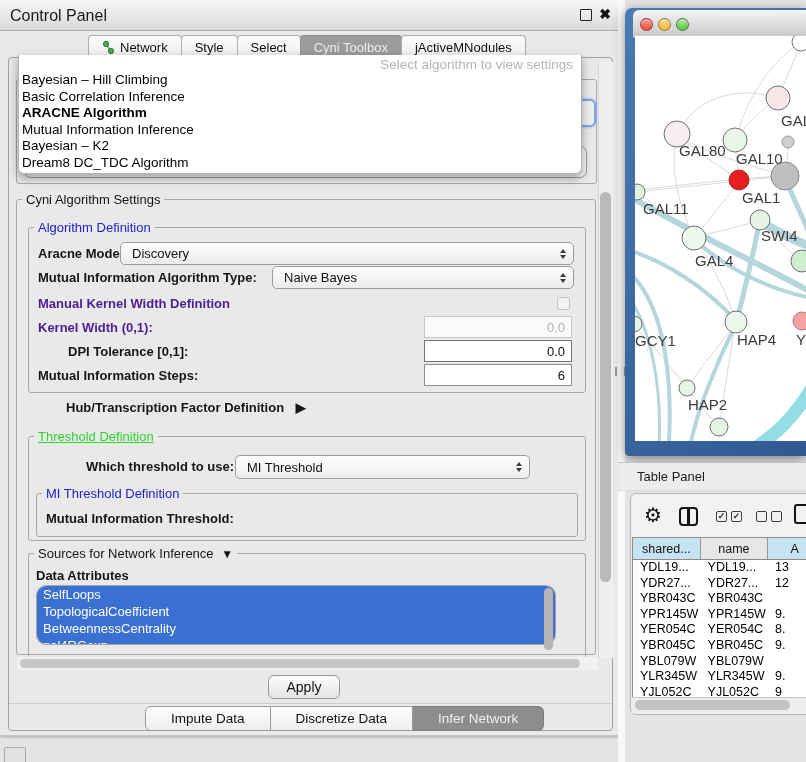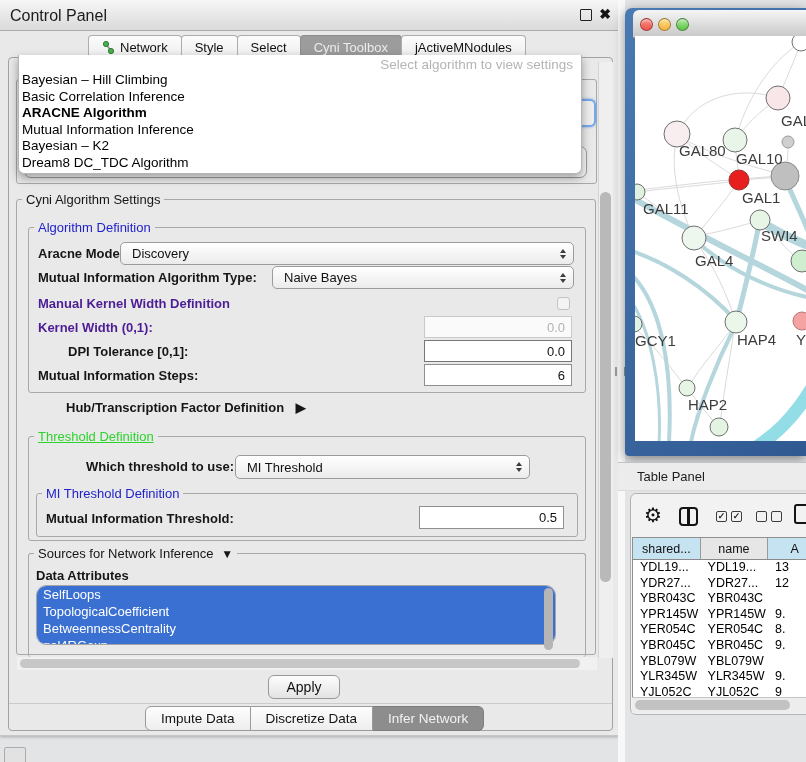--- a/index.html
+++ b/index.html
@@ -49,21 +49,21 @@
   .hsb-track{position:absolute;background:#f1f1f1;}
   
   .attr-list{position:absolute;background:#fff;border:1px solid #a5a5a5;box-sizing:border-box;overflow:hidden;}
   .attr-item{height:17px;line-height:17px;font-size:13px;padding-left:6px;color:#111;}
   .attr-item.sel{color:#fff;}
   
   .push-btn{position:absolute;box-sizing:border-box;border:1px solid #989898;border-radius:6px;
     background:linear-gradient(#fdfdfd,#e3e3e3);font-size:14px;color:#111;display:flex;align-items:center;justify-content:center;}
   .seg{position:absolute;display:flex;}
   .seg-item{box-sizing:border-box;border:1px solid #9a9a9a;border-left:none;background:linear-gradient(#fdfdfd,#eeeeee);
-    font-size:13.5px;color:#131313;padding:4px 15px;white-space:nowrap;}
+    font-size:13.5px;color:#131313;padding:4px 25px;white-space:nowrap;}
   .seg-item:first-child{border-left:1px solid #9a9a9a;border-radius:6px 0 0 6px;}
   .seg-item:last-child{border-radius:0 6px 6px 0;}
   .seg-item.sel{background:#8d8d8d;color:#f2f2f2;border-color:#7d7d7d;}
   
   .net-window{position:absolute;left:625px;top:8px;width:181px;height:448px;
     background:linear-gradient(135deg,#4a7ab2,#305992);border-radius:7px 0 0 4px;box-shadow:0 3px 12px rgba(0,0,0,.45);}
   .net-titlebar{position:absolute;left:8px;top:2px;right:0;height:27px;
     background:linear-gradient(#f5f5f5,#c8c8c8);border-radius:6px 0 0 0;border-bottom:1px solid #979797;}
   .tl{position:absolute;top:8px;width:13px;height:13px;border-radius:50%;box-sizing:border-box;
     border:1px solid rgba(0,0,0,.35);box-shadow:inset 0 2px 2px rgba(255,255,255,.55);}
@@ -193,23 +193,20 @@
       <span class="arrows">
           <span class="arr-up"></span>
           <span class="arr-dn"></span>
         </span>
     </div>
 
     <div class="groupbox" style="left:36px;top:493px;width:542px;height:44px;"></div>
     <span class="grouptitle" style="left:42px;top:486px;color:#2222cc;">MI Threshold Definition</span>
 
     <span class="lbl" style="left:46px;top:511px;">Mutual Information Threshold:</span>
-    <div class="field" style="left:419px;top:506px;width:145px;height:23px;">
-      <span>0.5</span>
-    </div>
 
     <div class="groupbox" style="left:28px;top:553px;width:558px;height:104px;border-bottom:none;"></div>
     <span class="grouptitle" style="left:34px;top:546px;color:#161616;">
       <span>Sources for Network Inference</span>
       <span style="font-size:12px;margin-left:4px;">▼</span>
     </span>
     <span class="lbl" style="left:36px;top:568px;">Data Attributes</span>
 
     <div class="attr-list" id="attr-list" style="left:36px;top:585px;width:520px;height:60px;border-radius:10px;">
         <div class="attr-item sel" style="background: rgb(58, 112, 210);">SelfLoops</div>

